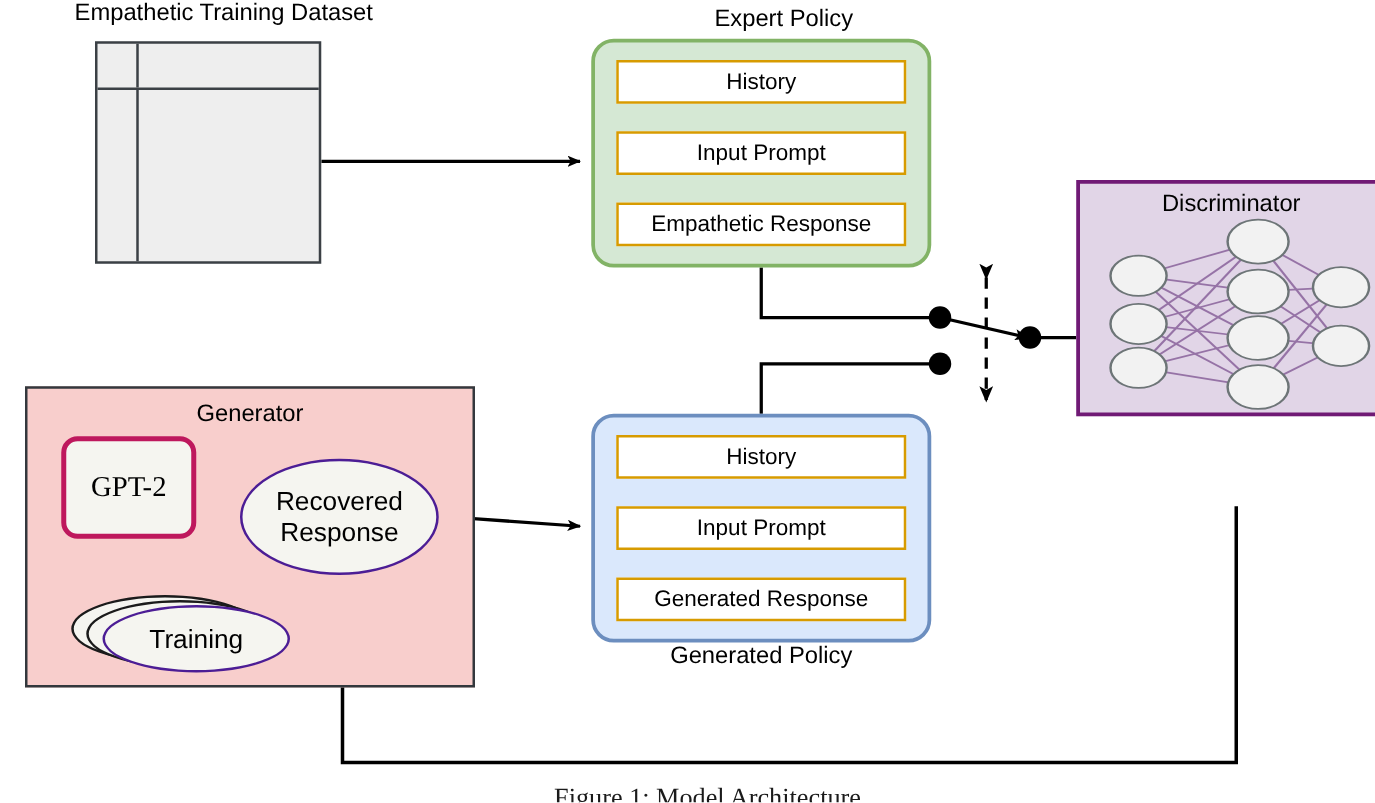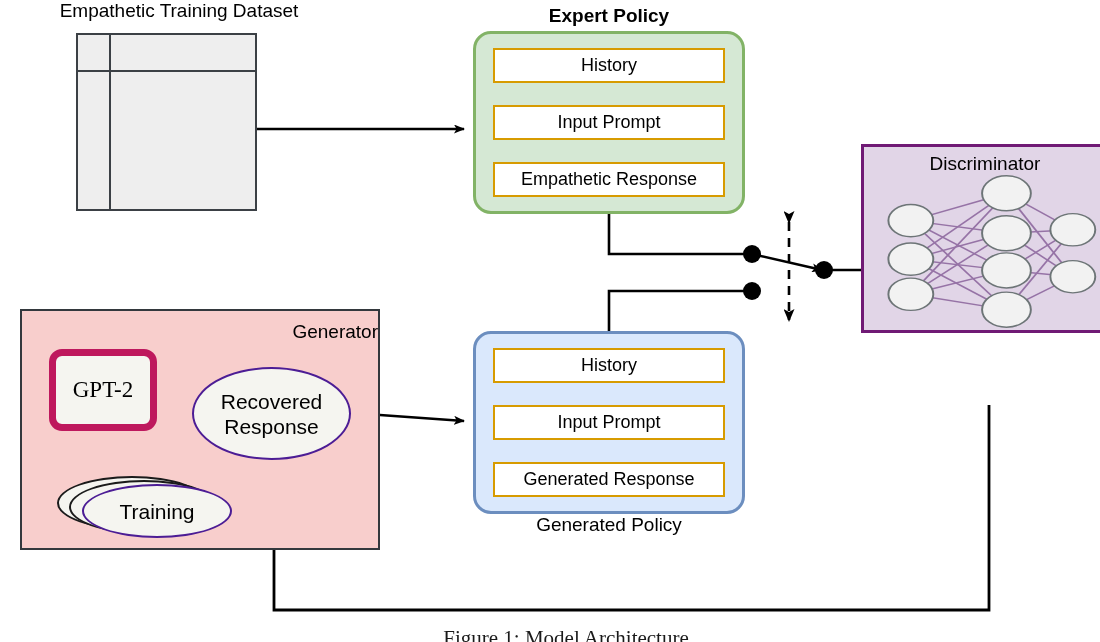--- a/index.html
+++ b/index.html
@@ -145,31 +145,31 @@
     height: 241px;
     background: #f8cecc;
     border: 2px solid #33383d;
     box-sizing: border-box;
   }
   #generator-title {
     position: absolute;
     left: 0;
     top: 10px;
     width: 100%;
-    text-align: right;
+    text-align: center;
     font-size: 19px;
   }
   #gpt2-box {
     position: absolute;
     left: 33px;
     top: 349px;
     width: 108px;
     height: 82px;
     background: #f5f5f0;
-    border: 7px solid #be185d;
+    border: 4px solid #be185d;
     border-radius: 13px;
     box-sizing: border-box;
     display: flex;
     align-items: center;
     justify-content: center;
     font-family: "Liberation Serif", serif;
     font-size: 23px;
     color: #000;
   }
   .ellipse-node {
@@ -199,21 +199,21 @@
     border: 2px solid #1b1b1b;
     border-radius: 50%;
     box-sizing: border-box;
   }
   #responses-ghost-a { left: 41px; top: 476px; width: 150px; height: 54px; z-index: 1; }
   #responses-ghost-b { left: 53px; top: 480px; width: 150px; height: 54px; z-index: 2; }
   #responses-node { left: 66px; top: 484px; width: 150px; height: 54px; z-index: 3; font-size: 21px; }
 
   
   #dataset-title { left: 18px; top: 0px; width: 290px; }
-  #expert-policy-title { left: 457px; top: 5px; width: 272px; font-weight: bold; }
+  #expert-policy-title { left: 475px; top: 5px; width: 272px; }
   #generated-policy-title { left: 457px; top: 514px; width: 272px; }
   #ppo-label { left: 455px; top: 573px; width: 280px; }
 
   
   #figure-caption {
     position: absolute;
     left: 0;
     top: 626px;
     width: 1100px;
     text-align: center;

